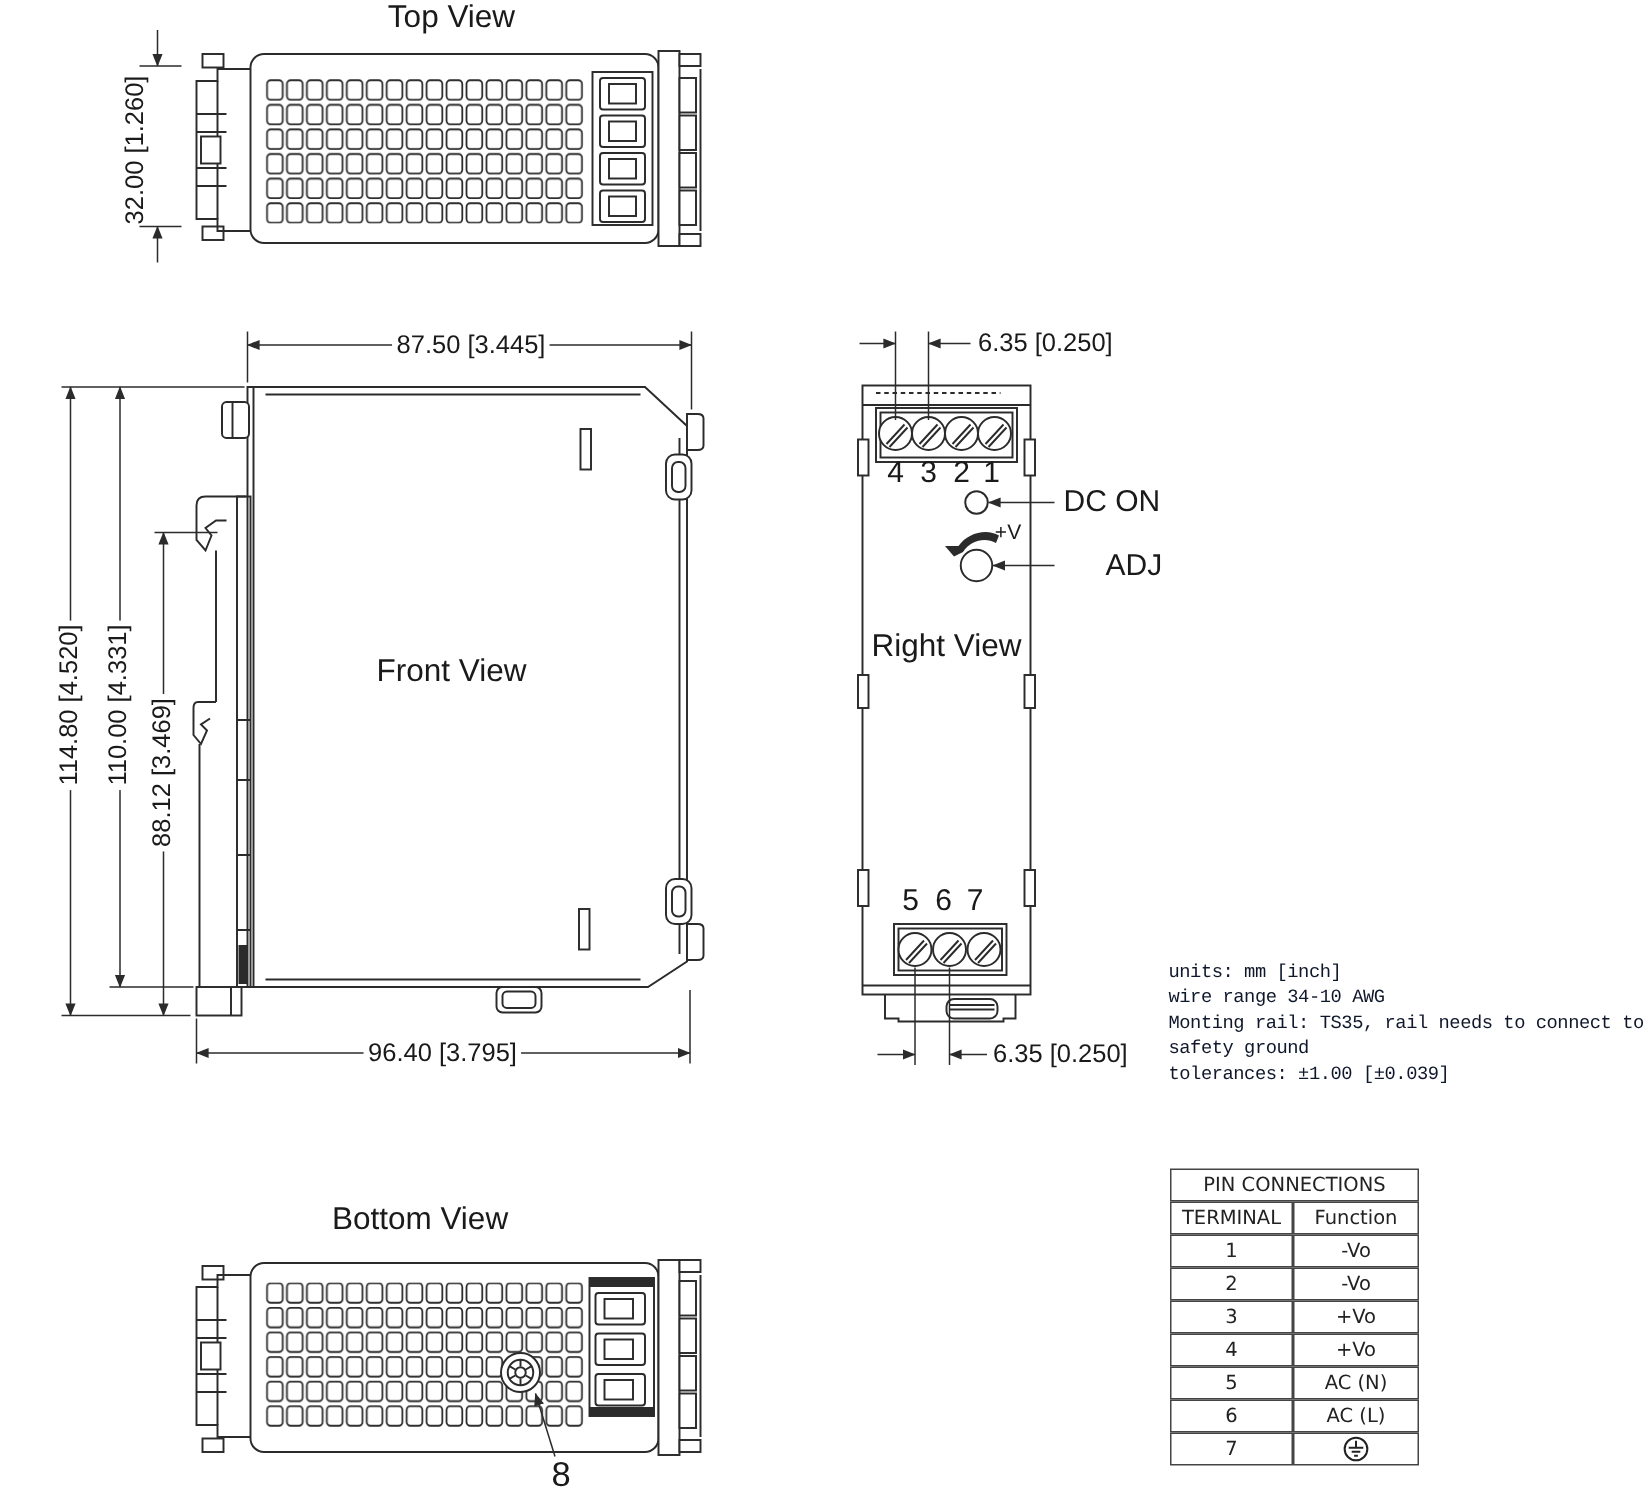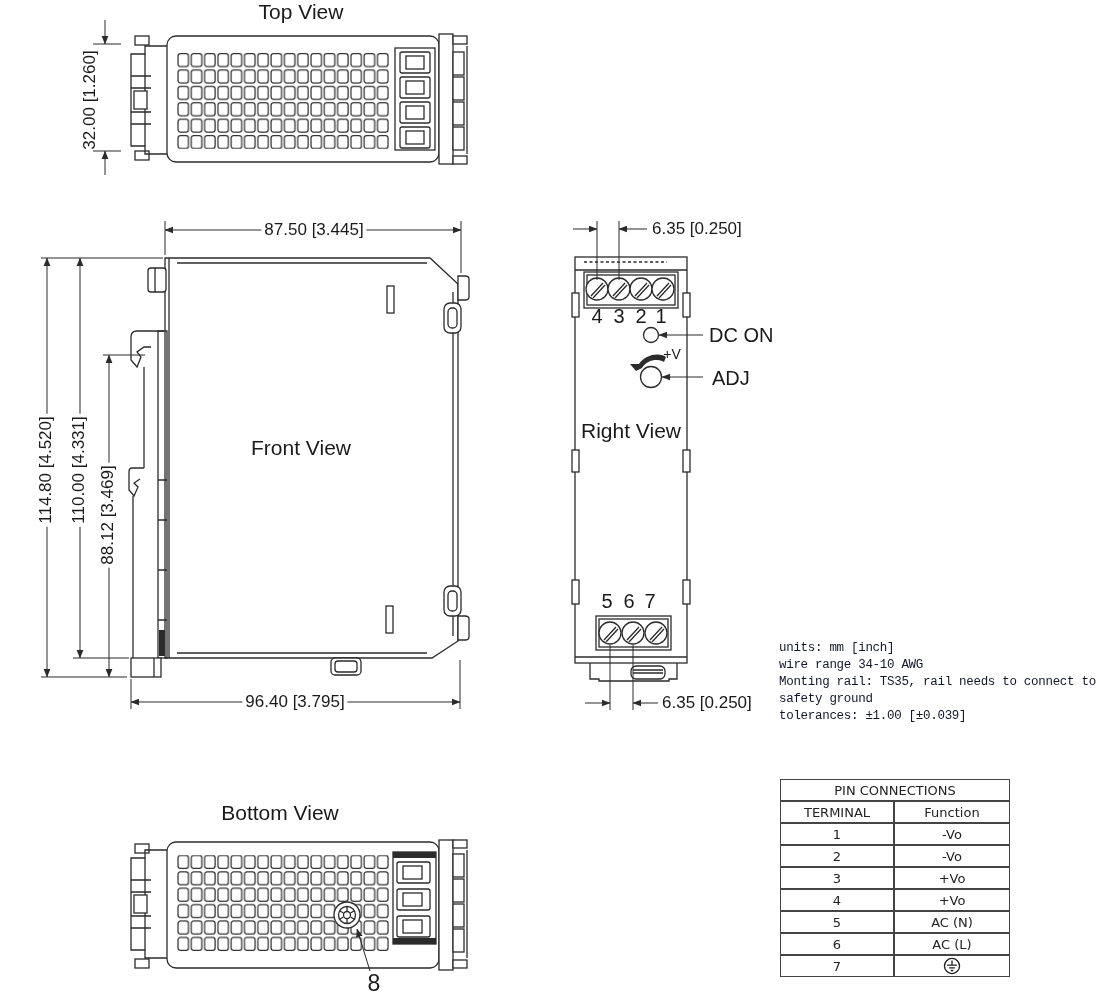--- a/index.html
+++ b/index.html
@@ -16,21 +16,21 @@
   .rot{transform:translate(-50%,-50%) rotate(-90deg);}
   .bg{background:#fff;padding:0 3px;}
   .title{font-size:21px;}
   .dimtxt{font-size:17px;}
   .term{font-size:20px;}
   .callout{font-size:20px;}
   .notes{position:absolute;left:752px;top:640px;font-family:Liberation Mono, monospace;
          font-size:12.5px;letter-spacing:-0.3px;line-height:17px;color:#0f172a;}
   table.pins{position:absolute;left:753px;top:779px;border-collapse:separate;border-spacing:0;
              font-family:"DejaVu Sans",sans-serif;font-size:13px;color:#222;}
-  table.pins th,table.pins td{border:1px solid #444;text-align:center;height:20px;padding:0 20px;
+  table.pins th,table.pins td{border:1px solid #444;text-align:center;height:20px;padding:0 4px;
              font-weight:normal;}
   table.pins .col-term{width:72px;text-align:center;}
   table.pins .col-func{width:74px;}
   .tablenote{position:absolute;left:753px;top:977px;font-family:"DejaVu Sans",sans-serif;
              font-size:11.5px;letter-spacing:-0.2px;color:#222;display:flex;align-items:center;gap:6px;}
   svg.earth{display:inline-block;vertical-align:middle;}
   svg.earth circle, svg.earth path{stroke:#222;fill:none;stroke-width:1.5;}
 </style>
 </head>
 <body>
@@ -231,21 +231,21 @@
   <div class="t c title" style="left:274px;top:448px;">Front View</div>
   <div class="t c dimtxt bg" style="left:268px;top:702px;">96.40 [3.795]</div>
 
   <div class="t dimtxt" style="left:625px;top:229px;transform:translateY(-50%);">6.35 [0.250]</div>
   <div class="t c term" style="left:570px;top:316px;">4</div>
   <div class="t c term" style="left:592px;top:316px;">3</div>
   <div class="t c term" style="left:614px;top:316px;">2</div>
   <div class="t c term" style="left:634px;top:316px;">1</div>
   <div class="t callout" style="left:682px;top:335px;transform:translateY(-50%);">DC ON</div>
   <div class="t" style="left:645px;top:354px;font-size:14px;transform:translate(-50%,-50%);">+V</div>
-  <div class="t callout" style="left:685px;top:378px;transform:translateY(-50%);">ADJ</div>
+  <div class="t callout" style="left:710px;top:378px;transform:translateY(-50%);">ADJ</div>
   <div class="t c title" style="left:604px;top:431px;">Right View</div>
   <div class="t c term" style="left:580px;top:601px;">5</div>
   <div class="t c term" style="left:602px;top:601px;">6</div>
   <div class="t c term" style="left:623px;top:601px;">7</div>
   <div class="t dimtxt" style="left:635px;top:703px;transform:translateY(-50%);">6.35 [0.250]</div>
 
   <div class="notes">
     <div>units: mm [inch]</div>
     <div>wire range 34-10 AWG</div>
     <div>Monting rail: TS35, rail needs to connect to safety ground</div>

